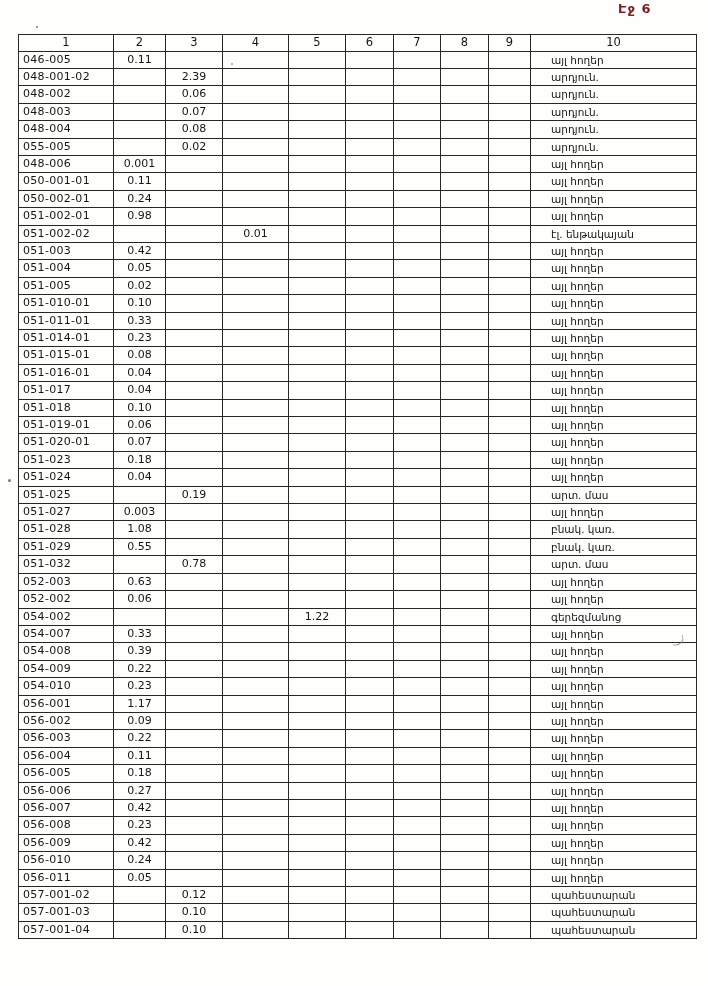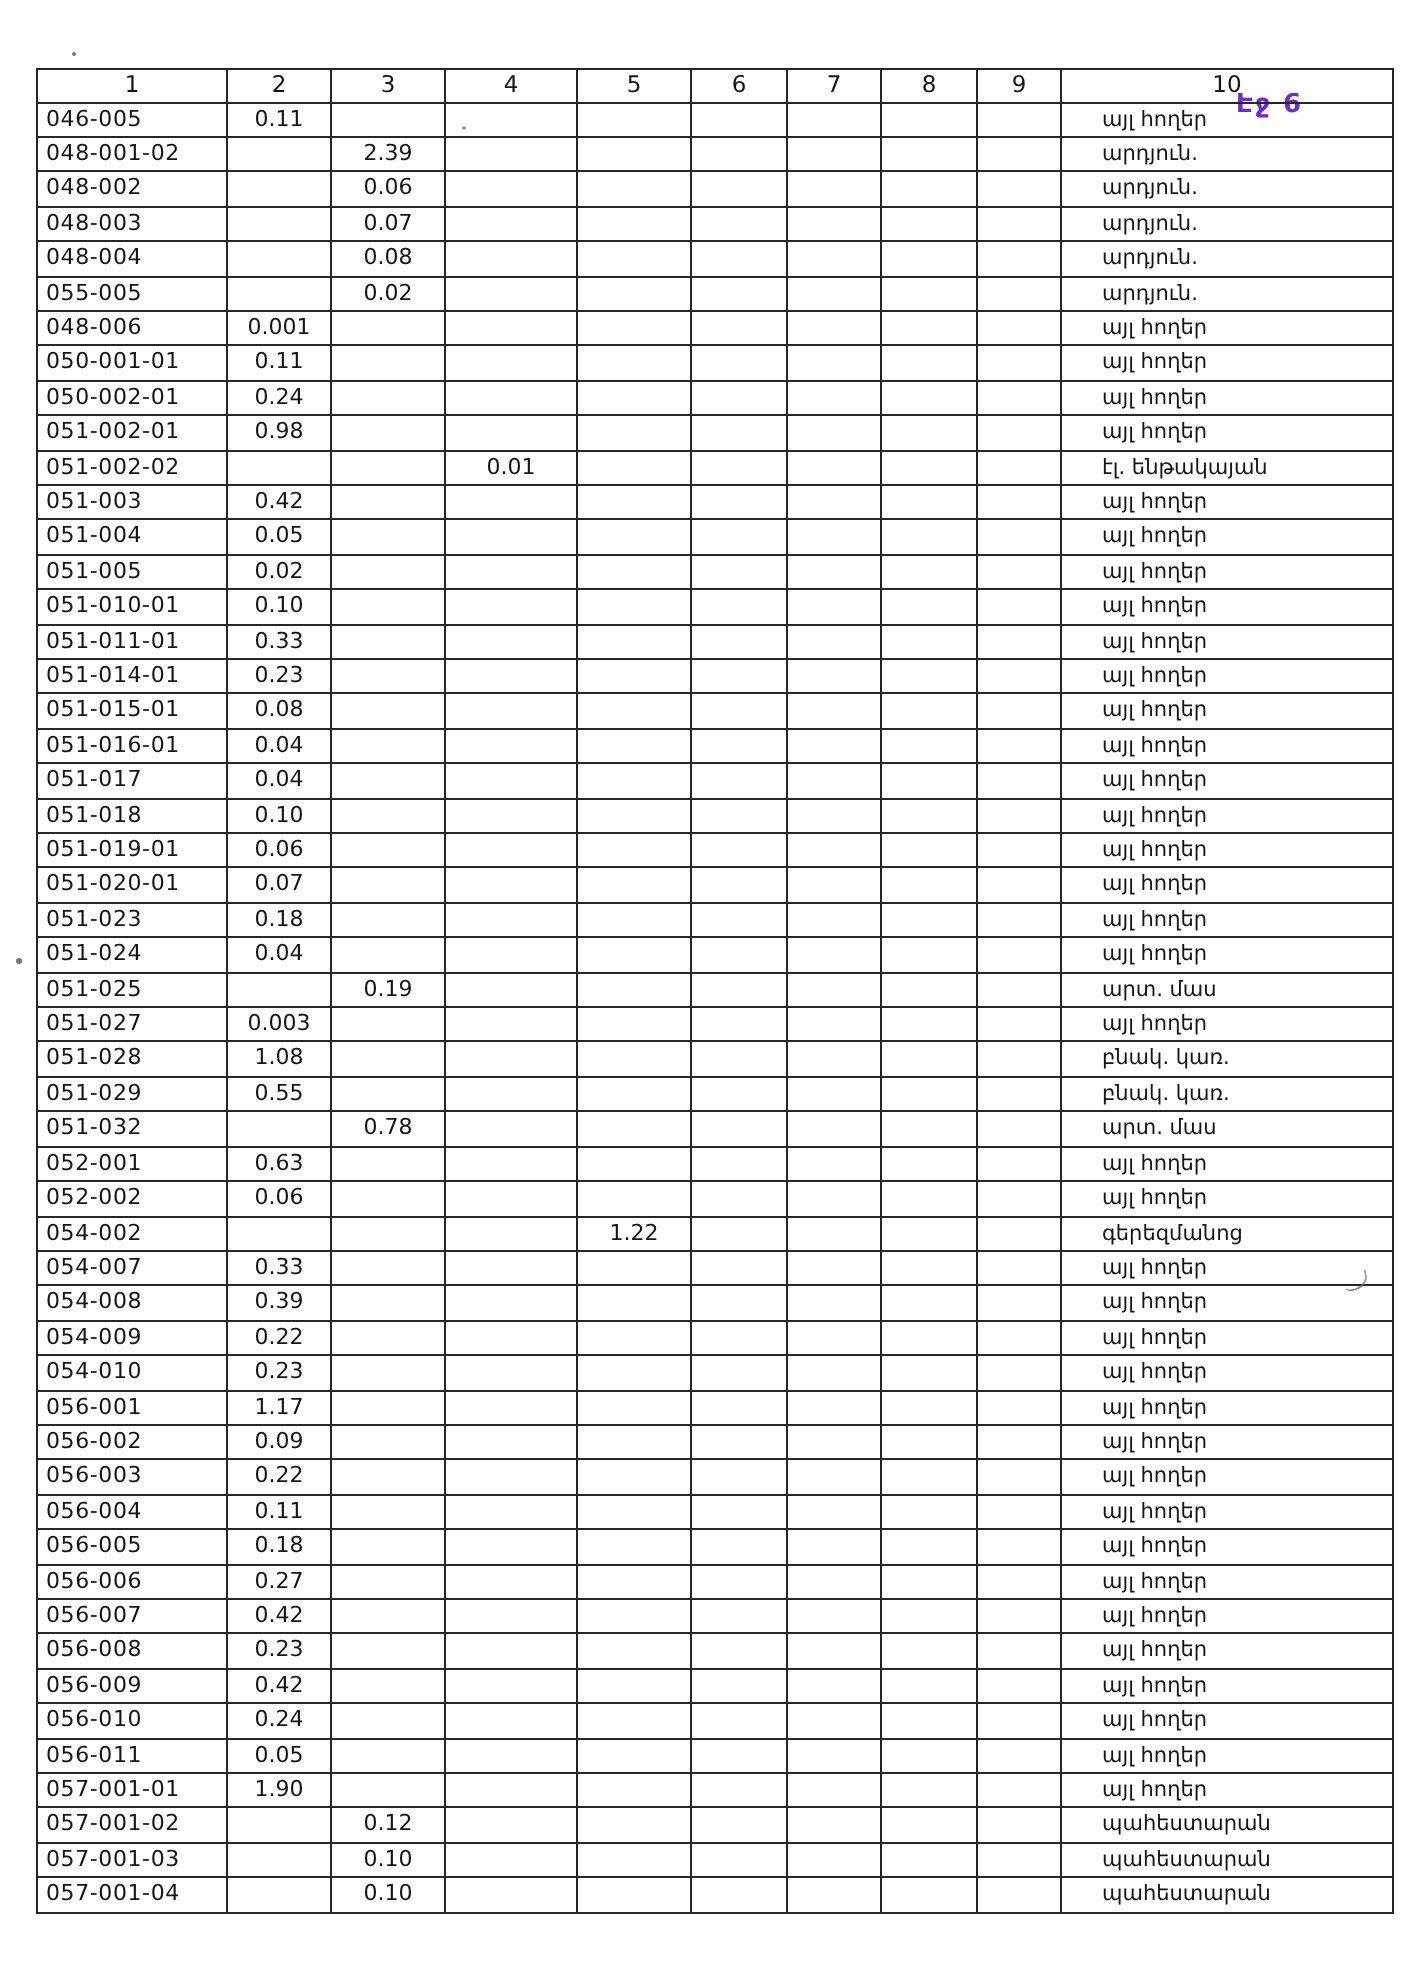--- a/index.html
+++ b/index.html
@@ -20,22 +20,21 @@
     inset: 0;
     background: #fefefd;
   }
   .page-num {
     position: absolute;
     top: 1px;
     left: 618px;
     font-size: 13px;
     font-weight: bold;
     letter-spacing: 1px;
-    color: #6d28d9;
-    margin-top: 44px;
+    color: #7f1d1d;
   }
   table.land-table {
     position: absolute;
     top: 34px;
     left: 18px;
     width: 678px;
     border-collapse: collapse;
     table-layout: fixed;
   }
   .land-table th,
@@ -493,21 +492,21 @@
           <td class="c3">0.78</td>
           <td class="c4"></td>
           <td class="c5"></td>
           <td class="c6"></td>
           <td class="c7"></td>
           <td class="c8"></td>
           <td class="c9"></td>
           <td class="c10">արտ. մաս</td>
         </tr>
         <tr>
-          <td class="c1">052-001</td>
+          <td class="c1">052-003</td>
           <td class="c2">0.63</td>
           <td class="c3"></td>
           <td class="c4"></td>
           <td class="c5"></td>
           <td class="c6"></td>
           <td class="c7"></td>
           <td class="c8"></td>
           <td class="c9"></td>
           <td class="c10">այլ հողեր</td>
         </tr>
@@ -699,32 +698,20 @@
           <td class="c5"></td>
           <td class="c6"></td>
           <td class="c7"></td>
           <td class="c8"></td>
           <td class="c9"></td>
           <td class="c10">այլ հողեր</td>
         </tr>
         <tr>
           <td class="c1">056-011</td>
           <td class="c2">0.05</td>
-          <td class="c3"></td>
-          <td class="c4"></td>
-          <td class="c5"></td>
-          <td class="c6"></td>
-          <td class="c7"></td>
-          <td class="c8"></td>
-          <td class="c9"></td>
-          <td class="c10">այլ հողեր</td>
-        </tr>
-        <tr>
-          <td class="c1">057-001-01</td>
-          <td class="c2">1.90</td>
           <td class="c3"></td>
           <td class="c4"></td>
           <td class="c5"></td>
           <td class="c6"></td>
           <td class="c7"></td>
           <td class="c8"></td>
           <td class="c9"></td>
           <td class="c10">այլ հողեր</td>
         </tr>
         <tr>

